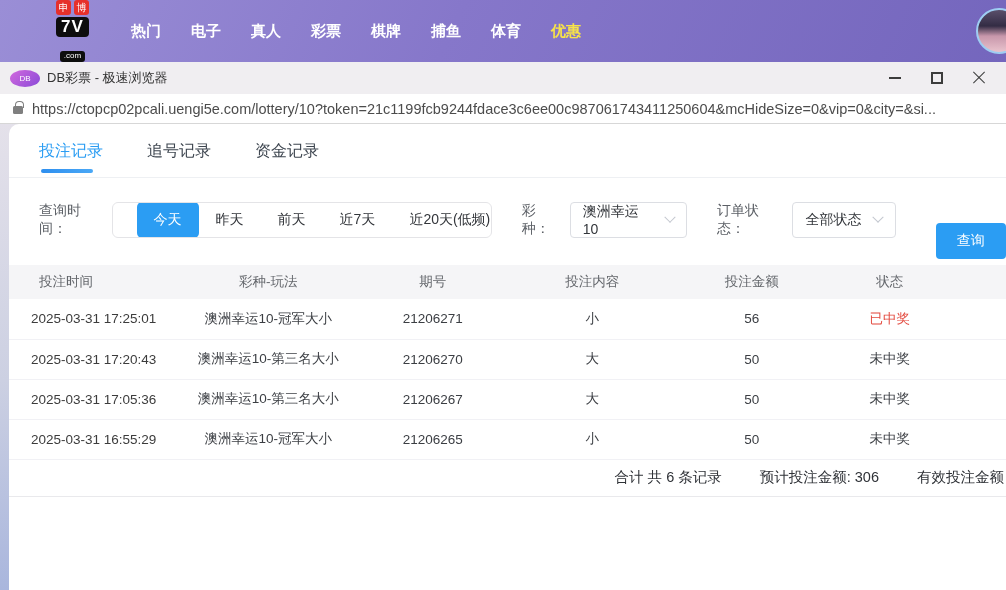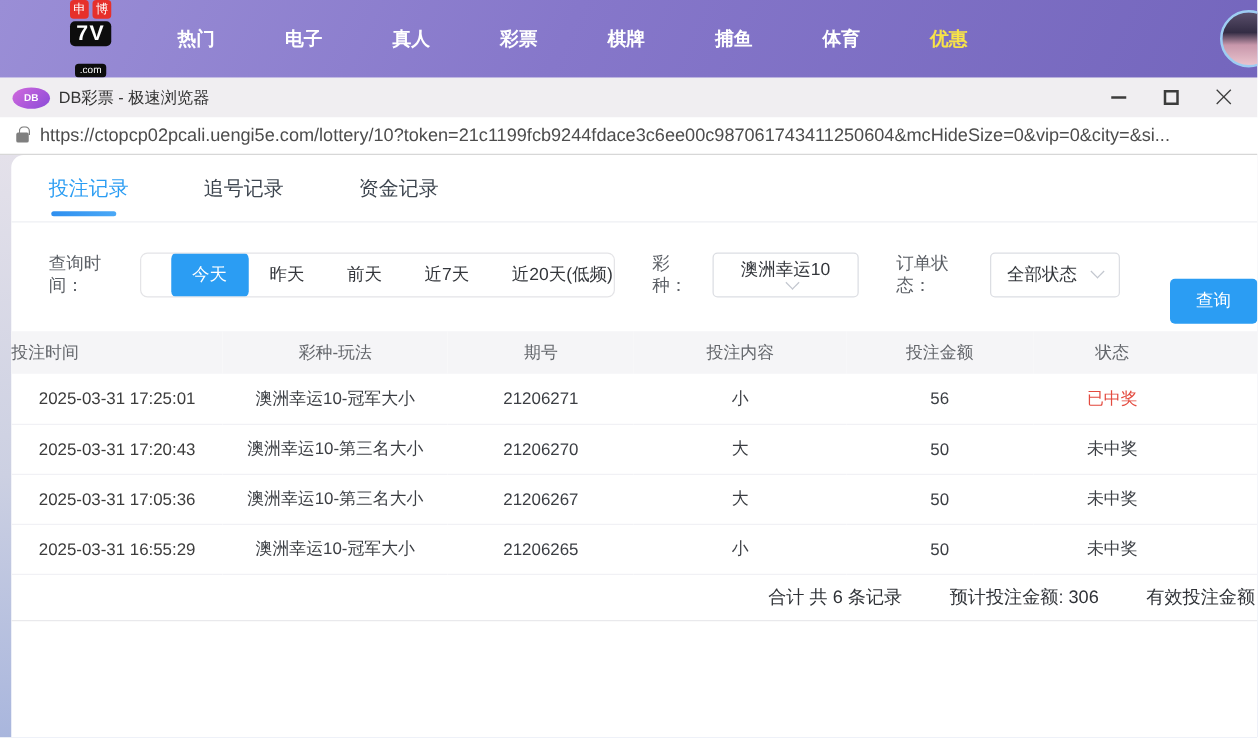--- a/index.html
+++ b/index.html
@@ -11,70 +11,70 @@
   html,body{width:1006px;height:590px;overflow:hidden;}
   body{font-family:"Liberation Sans","DejaVu Sans",sans-serif;font-size:14px;color:#33363b;background:#fff;}
 
   
   .promo{position:relative;height:62px;background:linear-gradient(115deg,#9a8ed6 0%,#8677ca 45%,#7466bd 100%);display:flex;align-items:center;overflow:hidden;}
   .logo{margin-left:56px;display:flex;flex-direction:column;align-items:center;line-height:1;}
   .logo-badges{display:flex;gap:3px;}
   .logo-badge{width:15px;height:15px;background:#e6302b;color:#fff;border-radius:3px;font-size:10px;display:flex;align-items:center;justify-content:center;}
   .logo-main{margin-top:2px;background:#0d0d0d;color:#fff;font-weight:bold;font-size:17px;letter-spacing:1px;padding:1px 5px 2px;border-radius:4px;}
   .logo-sub{margin-top:14px;background:#0d0d0d;color:#fff;font-size:8px;padding:1px 4px 2px;border-radius:3px;}
-  .main-nav{display:flex;margin-left:53px;gap:56px;text-align:center;}
+  .main-nav{display:flex;margin-left:42px;gap:30px;text-align:center;}
   .nav-item{color:#fff;font-size:15px;font-weight:bold;cursor:pointer;white-space:nowrap;}
   .nav-item.hl{color:var(--hl-yellow);}
   .avatar{position:absolute;right:-16px;top:8px;width:46px;height:46px;border-radius:50%;border:2px solid #9ecdf2;background:linear-gradient(180deg,#5a4f6b 0%,#332c44 38%,#c897ab 62%,#e9c3cd 100%);}
 
   
   .titlebar{height:32px;background:#f0eef1;display:flex;align-items:center;padding-left:10px;}
-  .favicon{width:30px;height:17px;border-radius:50%;background:linear-gradient(135deg,#d269dd 0%,#8a4ad8 100%);color:#fff;font-size:8px;font-weight:bold;display:flex;align-items:center;justify-content:center;}
+  .favicon{width:30px;height:17px;border-radius:50%;background:linear-gradient(135deg,#d269dd 0%,#8a4ad8 100%);color:#fff;font-size:8px;font-weight:normal;display:flex;align-items:center;justify-content:center;}
   .win-title{margin-left:7px;font-size:13px;color:#333;}
   .win-controls{margin-left:auto;display:flex;align-items:center;margin-right:6px;}
   .win-btn{width:42px;height:28px;display:flex;align-items:center;justify-content:center;cursor:pointer;}
   .ic-min{width:12px;border-top:2px solid #3c3c3c;}
   .ic-max{width:12px;height:12px;border:2px solid #3c3c3c;}
   .ic-close{position:relative;width:14px;height:14px;}
   .ic-close::before,.ic-close::after{content:"";position:absolute;left:-1px;top:6px;width:16px;border-top:1.8px solid #3c3c3c;}
   .ic-close::before{transform:rotate(45deg);}
   .ic-close::after{transform:rotate(-45deg);}
 
   
   .urlbar{height:30px;background:#fff;border-bottom:1px solid #d7d7d7;display:flex;align-items:center;padding:0 10px 0 13px;}
   .lock{position:relative;width:10px;height:8px;background:#7f7f7f;border-radius:1.5px;margin-top:3px;flex:0 0 auto;}
   .lock::before{content:"";position:absolute;top:-5px;left:1.5px;width:7px;height:6px;border:1.5px solid #7f7f7f;border-bottom:none;border-radius:4px 4px 0 0;}
   .url-text{margin-left:9px;font-size:14.5px;color:#4c4c4c;white-space:nowrap;overflow:hidden;}
 
   
   .content-wrap{position:relative;height:466px;background:linear-gradient(180deg,#e4e1ea 0%,#ccd0e2 55%,#a9b6dd 100%);}
   .card{margin-left:9px;height:100%;background:#fff;border-top-left-radius:10px;overflow:hidden;}
 
-  .tab-row{display:flex;gap:60px;padding:17px 0 0 30px;border-bottom:1px solid #eef0f3;}
+  .tab-row{display:flex;gap:44px;padding:17px 0 0 30px;border-bottom:1px solid #eef0f3;}
   .tab{position:relative;font-size:16px;color:#3e4650;padding-bottom:15px;cursor:pointer;}
   .tab.active{color:var(--accent);}
   .tab.active::after{content:"";position:absolute;left:2px;right:10px;bottom:4px;height:4px;border-radius:4px;background:linear-gradient(90deg,#2e8fef,#4aa8f6);}
 
   .filter-row{display:flex;align-items:center;margin:24px 0 0 30px;height:36px;}
   .filter-label{color:#5c6066;font-size:14px;}
   .seg-group{display:flex;align-items:center;height:36px;border:1px solid #e4e4e7;border-radius:6px;margin-left:6px;overflow:hidden;}
   .seg-item{padding:0 17px;height:36px;display:flex;align-items:center;font-size:14px;color:#33363b;cursor:pointer;white-space:nowrap;}
   .seg-item.active{background:var(--accent);color:#fff;border-radius:5px;margin-left:24px;}
   .seg-divider{width:1px;height:15px;background:#e6e6ea;}
   .select{display:flex;align-items:center;justify-content:center;height:36px;border:1px solid #dcdee3;border-radius:4px;margin-left:8px;padding:0 12px;cursor:pointer;}
   .select .sel-text{font-size:14px;color:#33363b;}
   .chevron{width:8px;height:8px;border-right:1.5px solid #c3c7cf;border-bottom:1.5px solid #c3c7cf;transform:rotate(45deg) translate(-2px,-2px);margin-left:12px;}
-  .sel-lottery{width:122px;flex-direction:column;}
+  .sel-lottery{width:122px;}
   .sel-status{width:108px;}
   .ml28{margin-left:30px;}
   .query-btn{margin-left:40px;width:74px;height:36px;background:var(--accent);color:#fff;font-size:14px;border:none;border-radius:4px;cursor:pointer;margin-top:42px;}
 
   table{width:100%;border-collapse:collapse;margin-top:27px;table-layout:fixed;}
   thead th{height:34px;background:#f5f5f7;color:#63666b;font-size:13.5px;font-weight:normal;text-align:center;}
-  thead th:first-child{text-align:left;}
+  thead th:first-child{text-align:left;padding-left:30px;}
   tbody td{height:40px;font-size:13.5px;color:#3b3e43;text-align:center;border-bottom:1px solid #f1f1f5;}
   tbody td:first-child{text-align:left;padding-left:22px;color:#3c3c3c;}
   td.won{color:var(--win-red);}
   th:last-child,td:last-child{padding-right:53px;}
 
   .summary{display:flex;justify-content:flex-end;align-items:center;gap:38px;height:37px;border-bottom:1px solid #e9e9ec;font-size:14.5px;color:#2f3237;padding-right:2px;white-space:nowrap;}
 </style>
 </head>
 <body>
 

